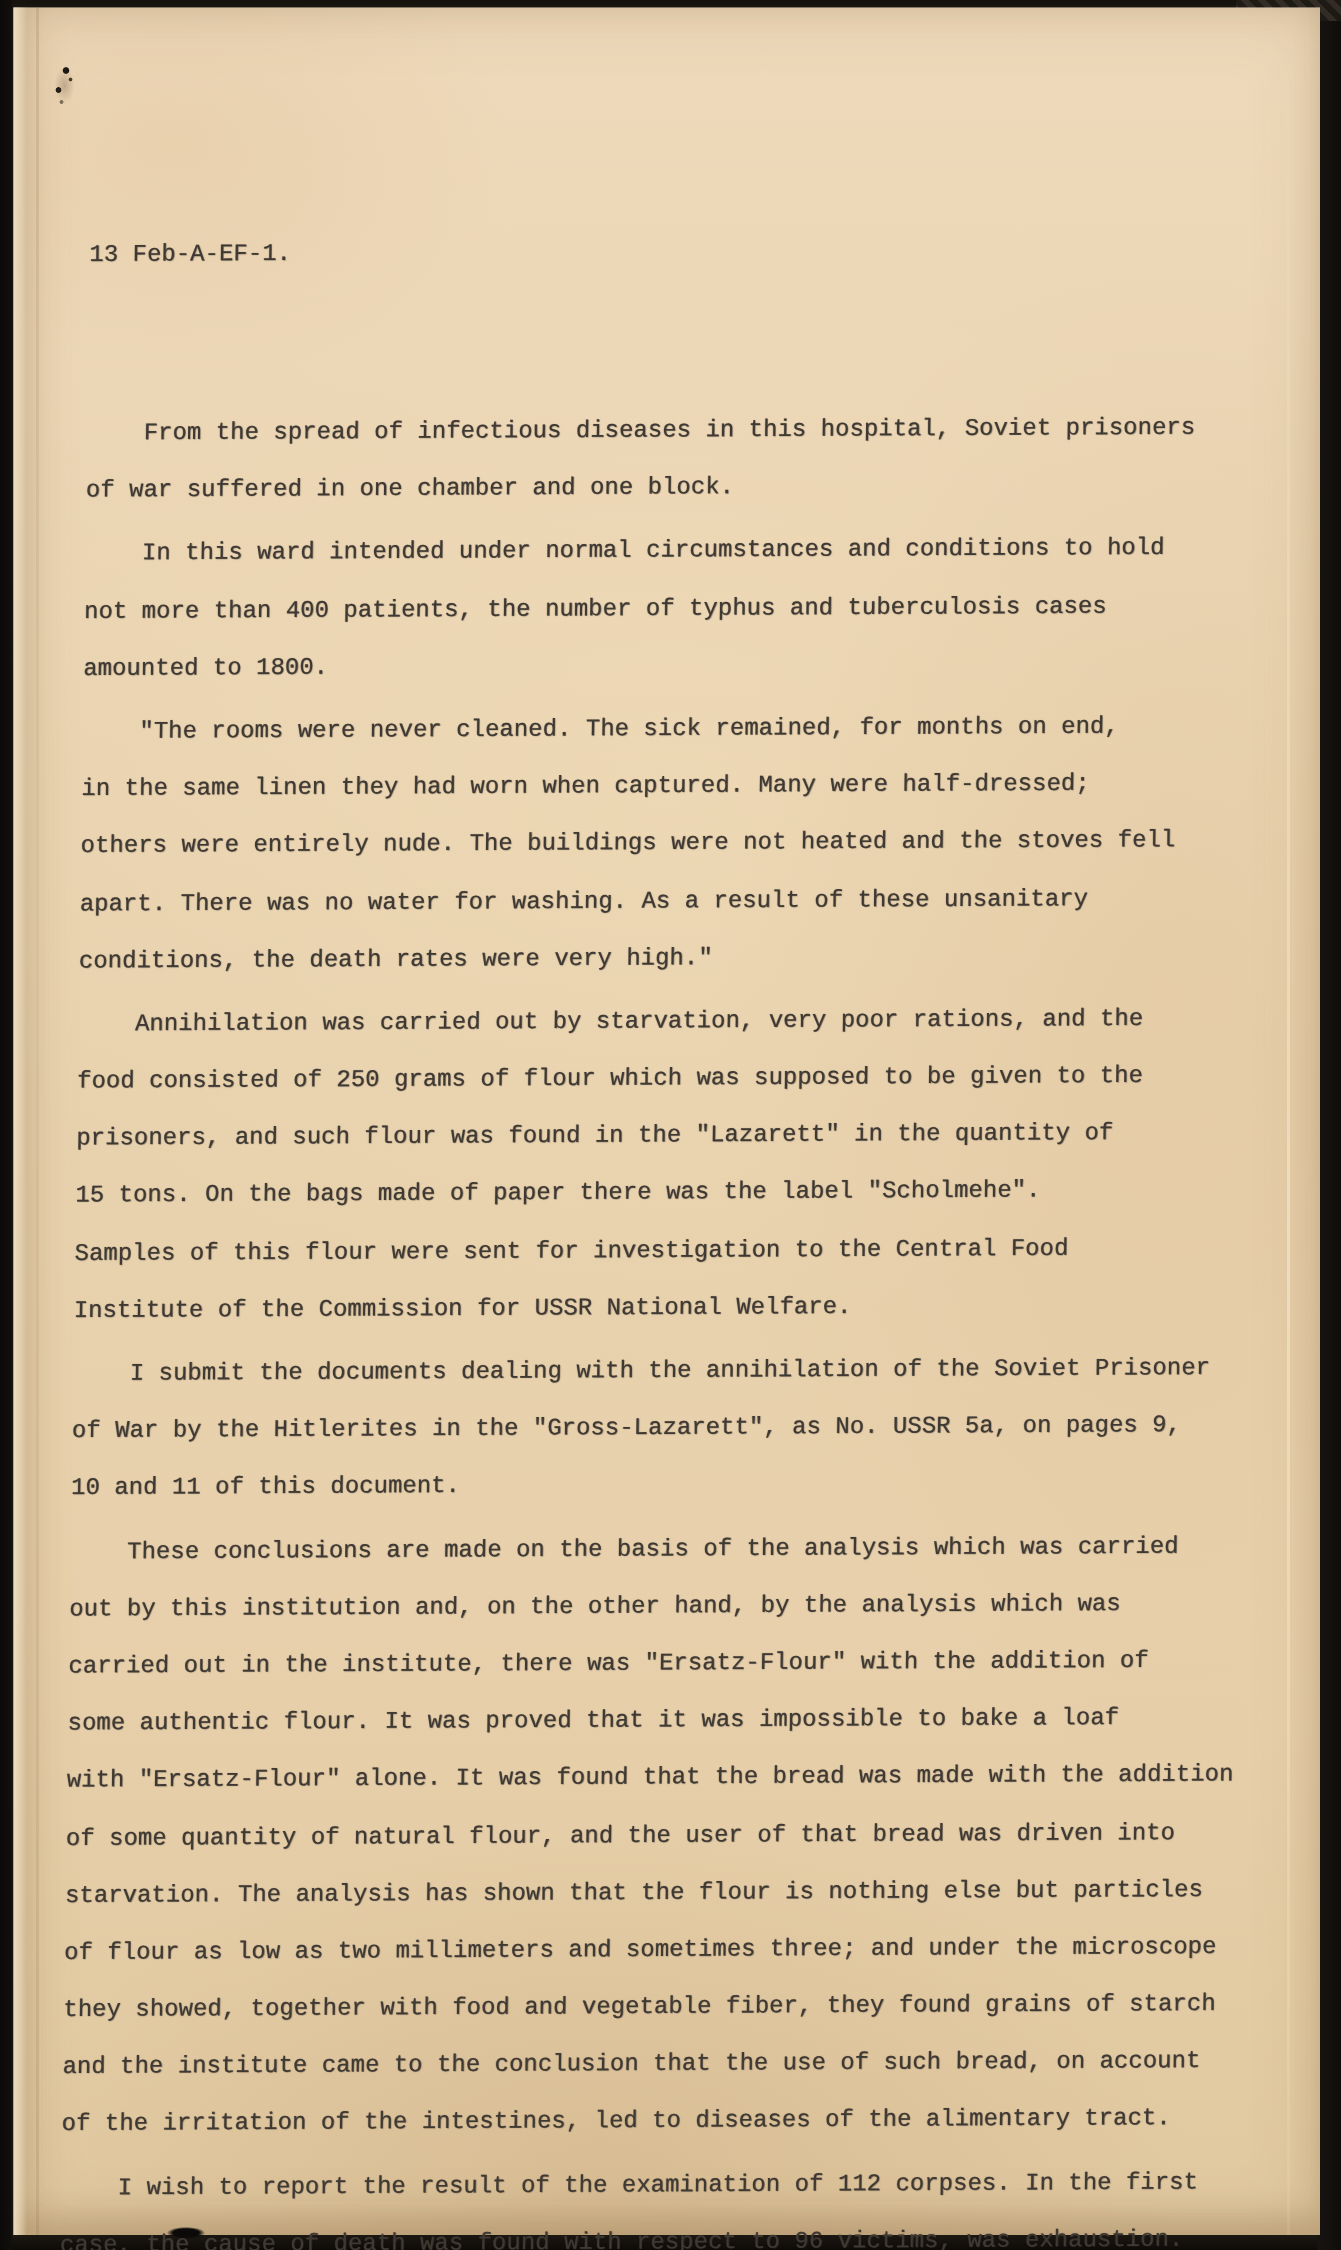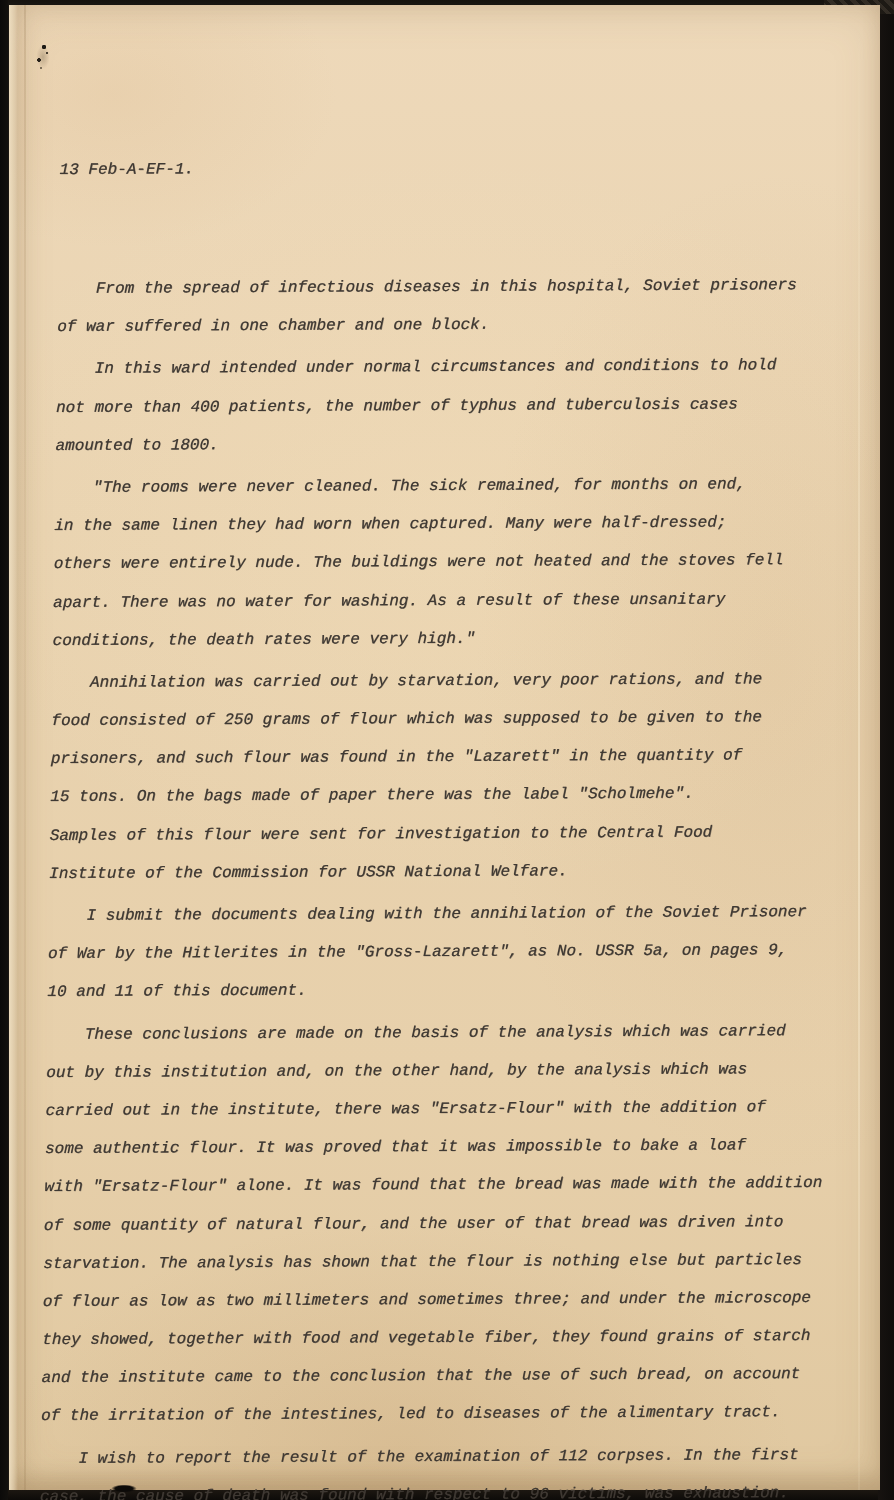--- a/index.html
+++ b/index.html
@@ -38,21 +38,20 @@
     background:
       radial-gradient(ellipse 320px 220px at 12% 6%, rgba(214,178,132,0.20), transparent 70%),
       radial-gradient(ellipse 420px 700px at 88% 45%, rgba(198,160,112,0.14), transparent 72%),
       radial-gradient(ellipse 560px 320px at 45% 97%, rgba(182,142,94,0.20), transparent 70%),
       radial-gradient(ellipse 700px 500px at 50% 35%, rgba(248,228,192,0.25), transparent 75%),
       linear-gradient(180deg, #eed9ba 0%, #e9d3b0 35%, #e7d0ab 72%, #e0c8a0 100%);
     box-shadow:
       inset 0 0 46px rgba(124,94,54,0.20),
       inset 0 -14px 18px rgba(120,90,52,0.18),
       inset 14px 0 20px rgba(130,100,60,0.12);
-    font-style: italic;
   }
 
   
   .torn-edge {
     position: absolute;
     left: 0; top: 0; bottom: 0;
     width: 9px;
     background: linear-gradient(90deg, #f4e6c9 0%, rgba(244,230,201,0.55) 55%, transparent 100%);
     opacity: 0.85;
   }

